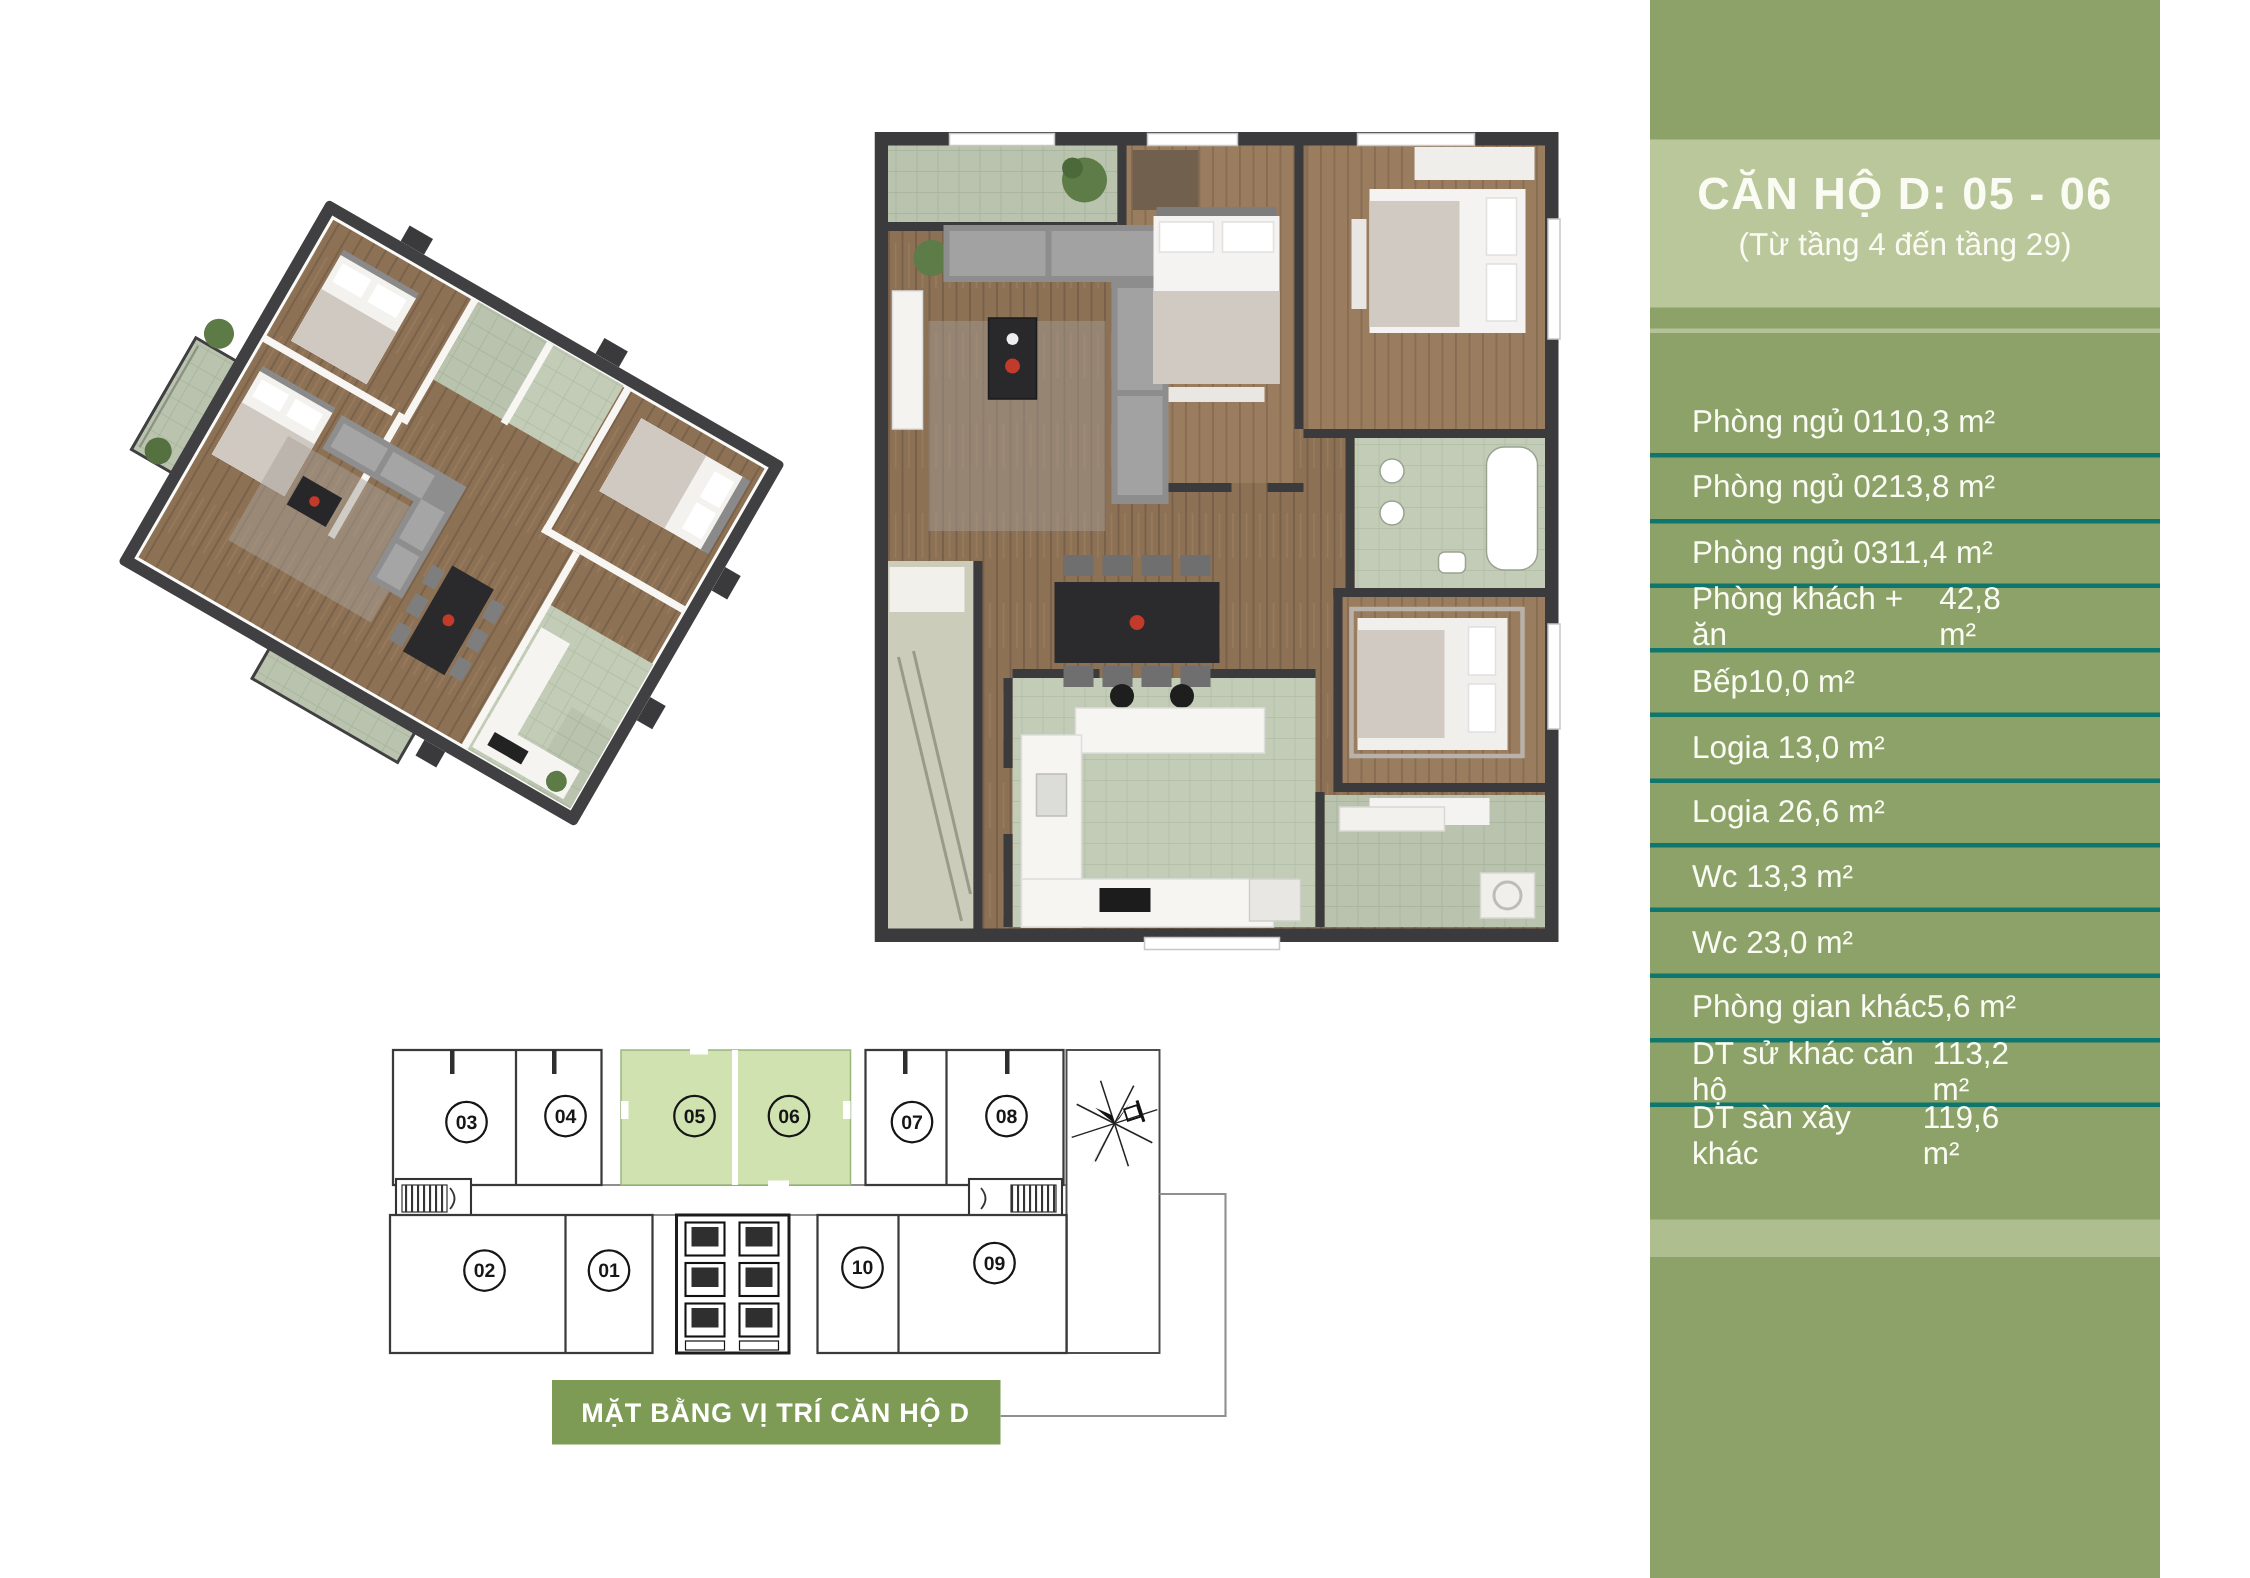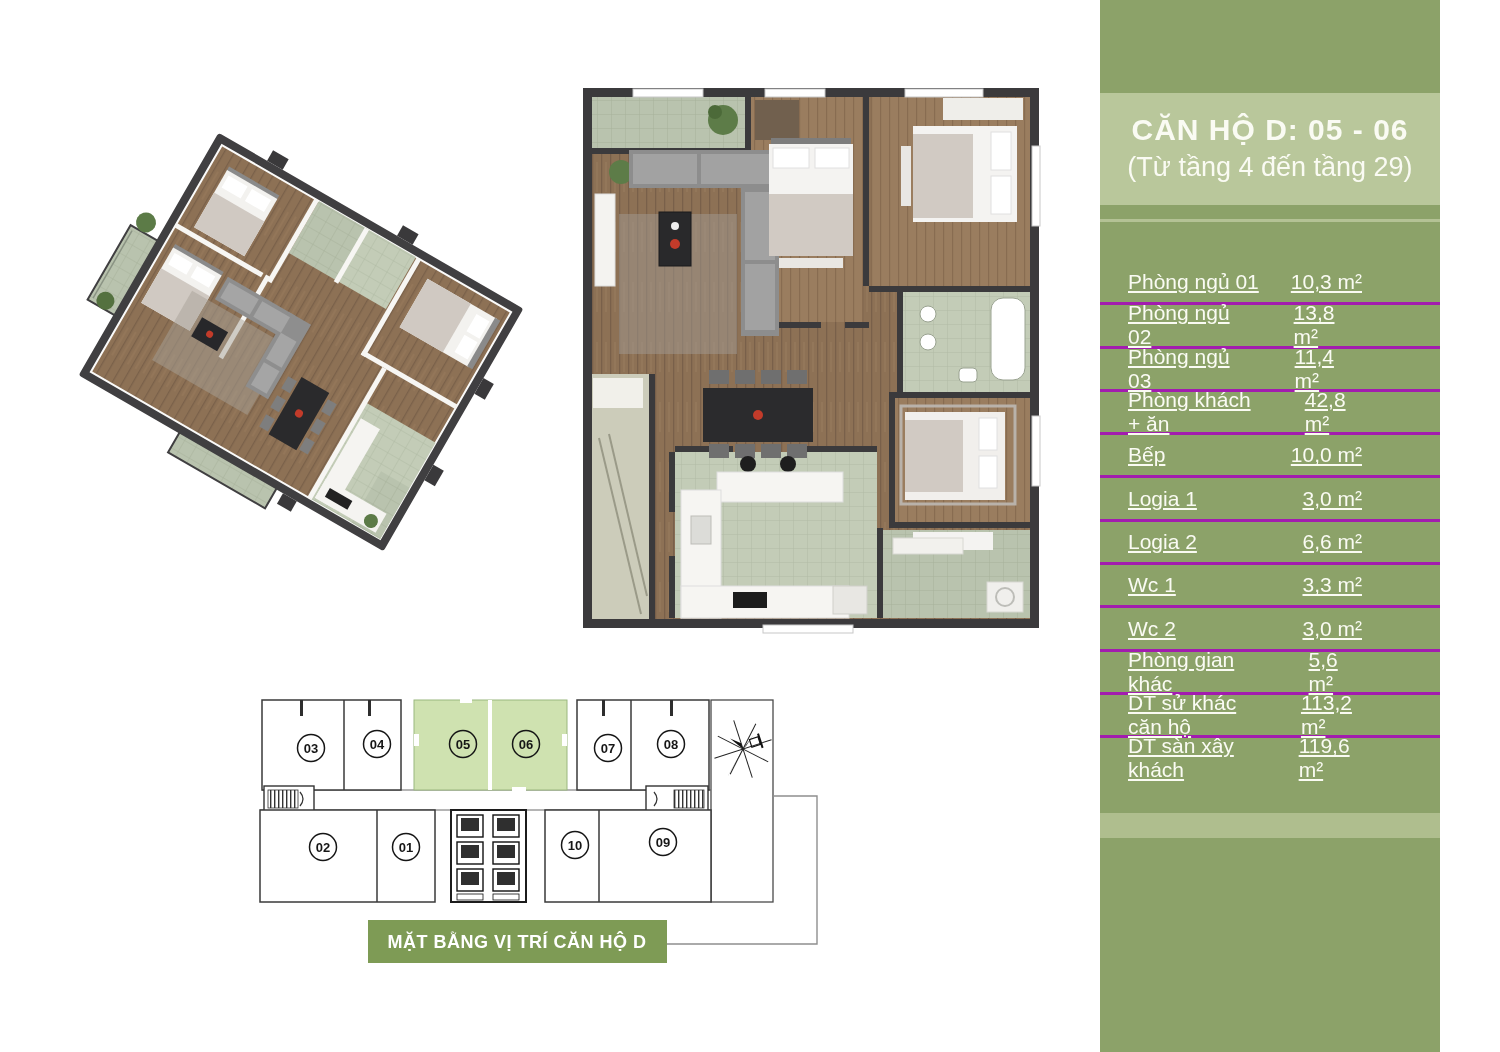--- a/index.html
+++ b/index.html
@@ -4,26 +4,26 @@
 <style>
   html,body{margin:0;padding:0;background:#ffffff;}
   .page{position:relative;width:1500px;height:1052px;background:#ffffff;overflow:hidden;
         font-family:"Liberation Sans",sans-serif;}
   .abs{position:absolute;}
 
   
   .sidebar{position:absolute;left:1100px;top:0;width:340px;height:1052px;background:#8CA269;color:#FAFBF3;}
   .hdr{position:absolute;top:93px;left:0;right:0;height:112px;background:#B9C79B;text-align:center;}
   .hdr .t{margin:20px 0 0 0;font-size:30px;font-weight:bold;letter-spacing:1px;}
-  .hdr .s{margin-top:5px;font-size:27px;}
+  .hdr .s{margin-top:5px;font-size:21px;}
   .sepline{position:absolute;top:219px;left:0;right:0;height:3px;background:#B4C295;}
   .rows{position:absolute;top:262px;left:0;right:0;}
-  .row{height:40.3px;display:flex;align-items:center;justify-content:space-between;
-       padding:0 78px 0 28px;text-decoration:underline;}
-  .row + .row{border-top:3px solid #a21caf;gap:40px;}
+  .row{height:40.3px;display:flex;align-items:center;
+       padding:0 78px 0 28px;}
+  .row + .row{border-top:3px solid #0f766e;}
   .rl,.rv{font-size:21px;}
   .stripe{position:absolute;top:813px;left:0;right:0;height:25px;background:#AFBE8E;}
 
   
   svg text{font-family:"Liberation Sans",sans-serif;}
   .unum{font-size:13px;font-weight:bold;fill:#161616;text-anchor:middle;dominant-baseline:central;}
   .ucirc{fill:none;stroke:#161616;stroke-width:1.5;}
   .bannertxt{font-size:18px;font-weight:bold;fill:#ffffff;text-anchor:middle;
              dominant-baseline:central;letter-spacing:.5px;}
   .wallln{stroke:#3a3a3a;stroke-width:1.5;fill:#ffffff;}
@@ -454,20 +454,20 @@
       </div>
       <div class="row">
         <span class="rl">Phòng gian khác</span>
         <span class="rv">5,6 m²</span>
       </div>
       <div class="row">
         <span class="rl">DT sử khác căn hộ</span>
         <span class="rv">113,2 m²</span>
       </div>
       <div class="row">
-        <span class="rl">DT sàn xây khách</span>
+        <span class="rl">DT sàn xây khác</span>
         <span class="rv">119,6 m²</span>
       </div>
     </div>
 
     <div class="stripe"></div>
   </aside>
 </div>
 
 </body></html>

